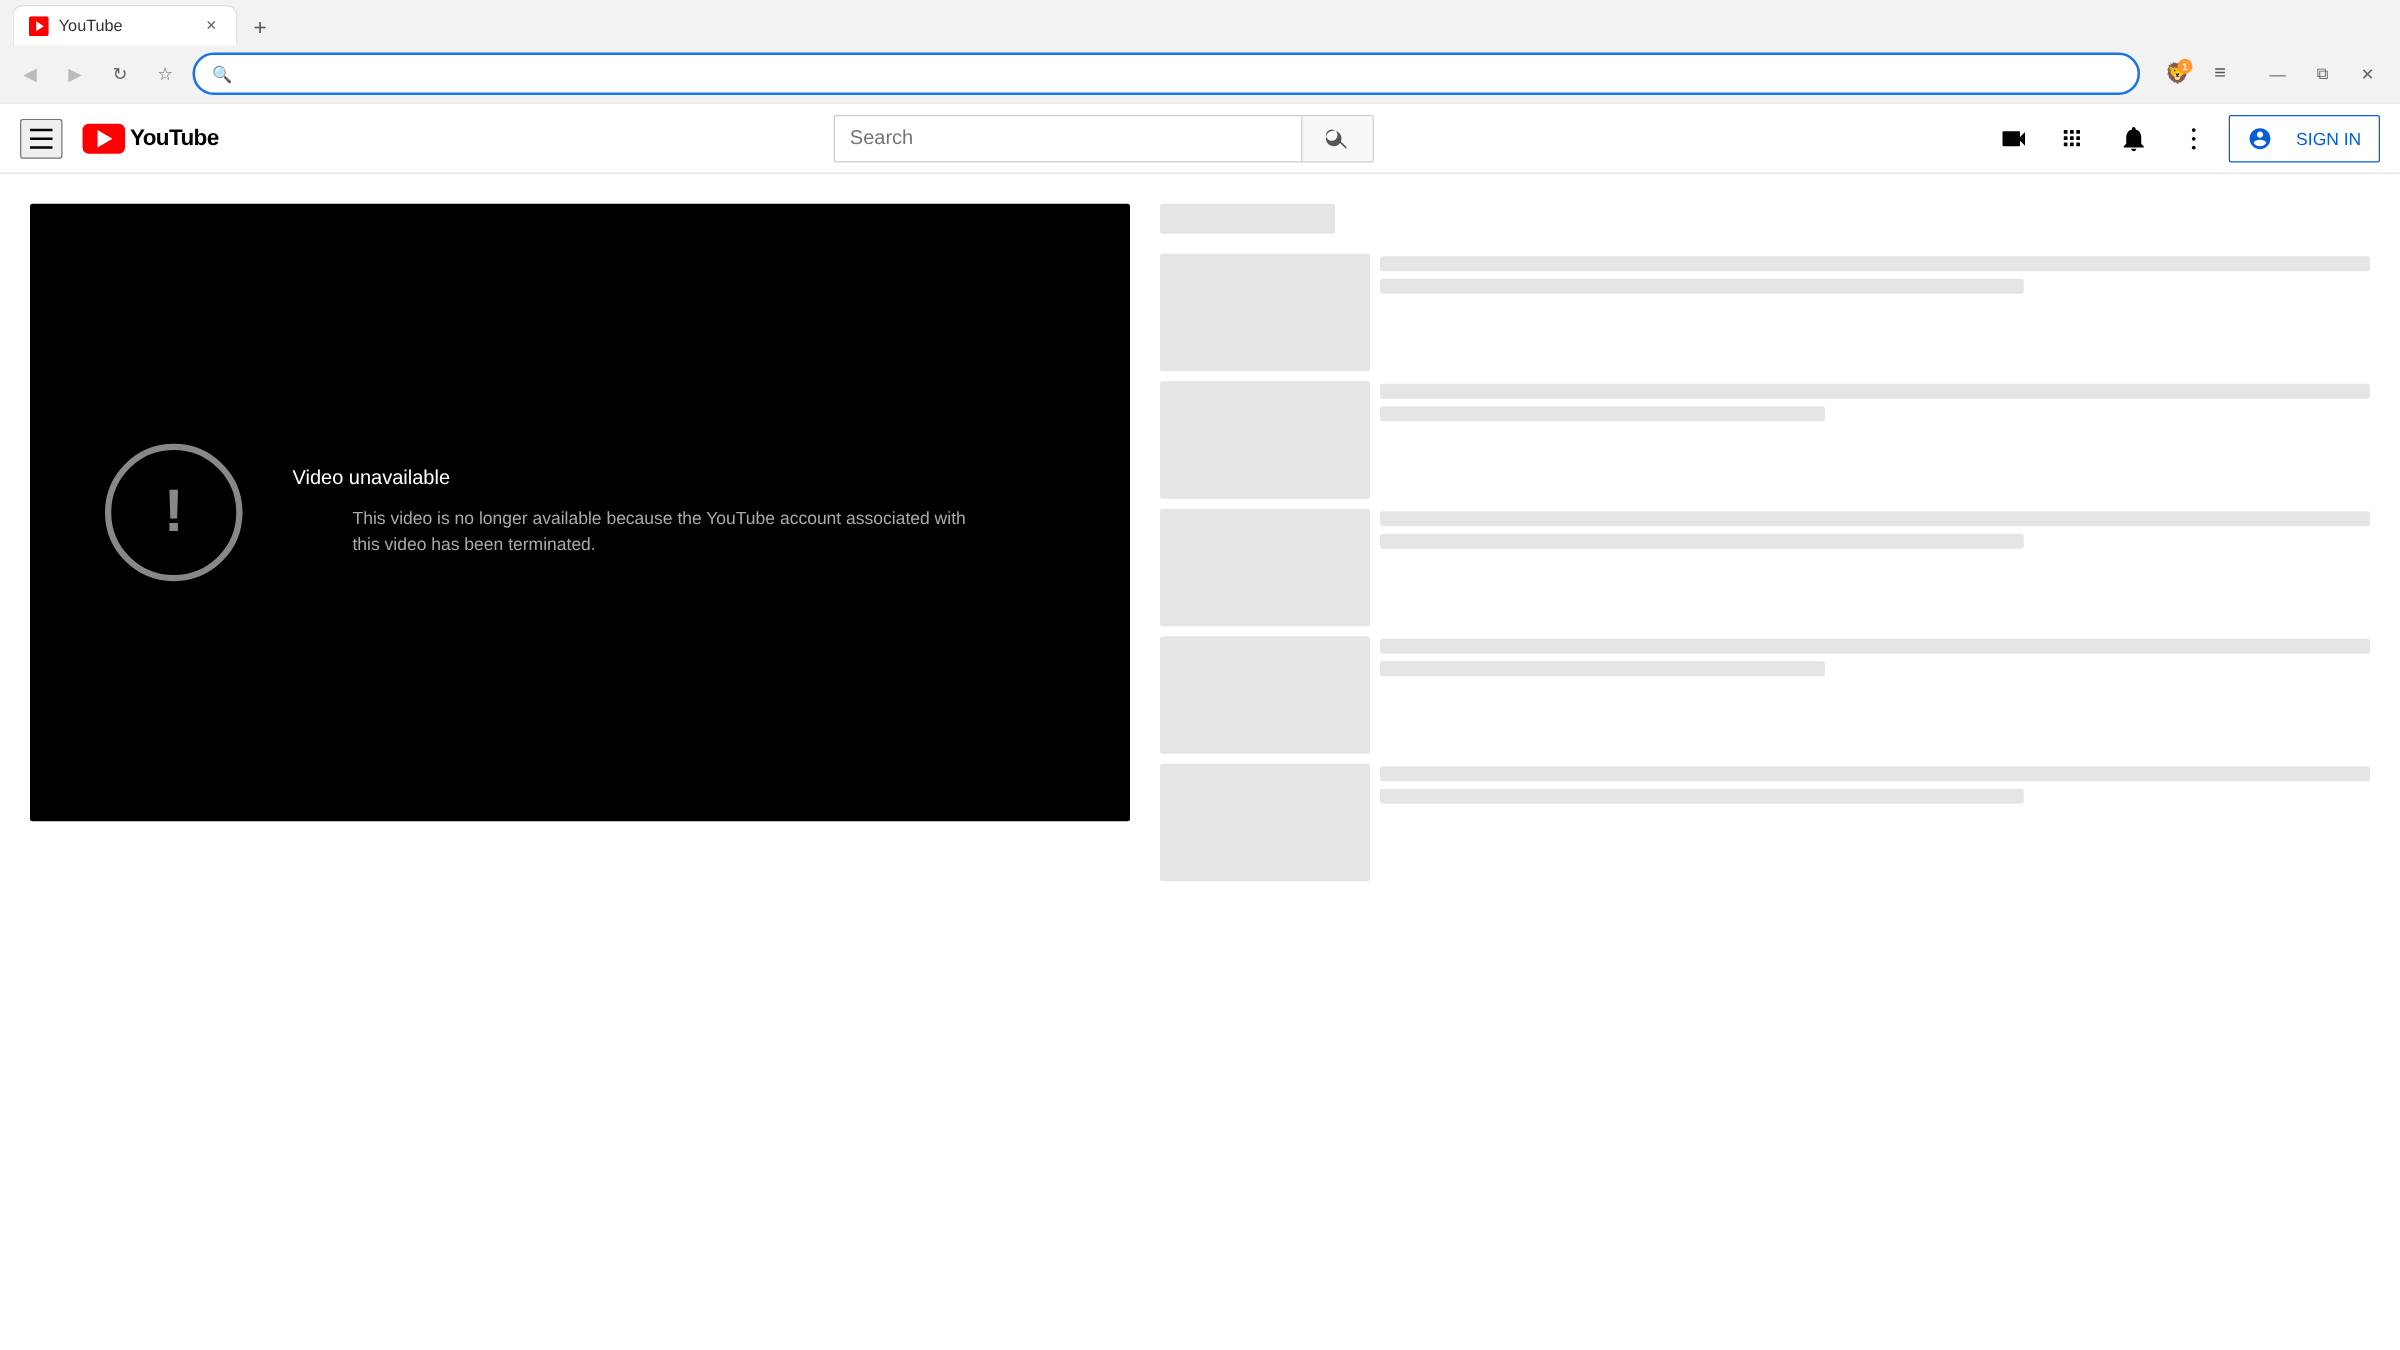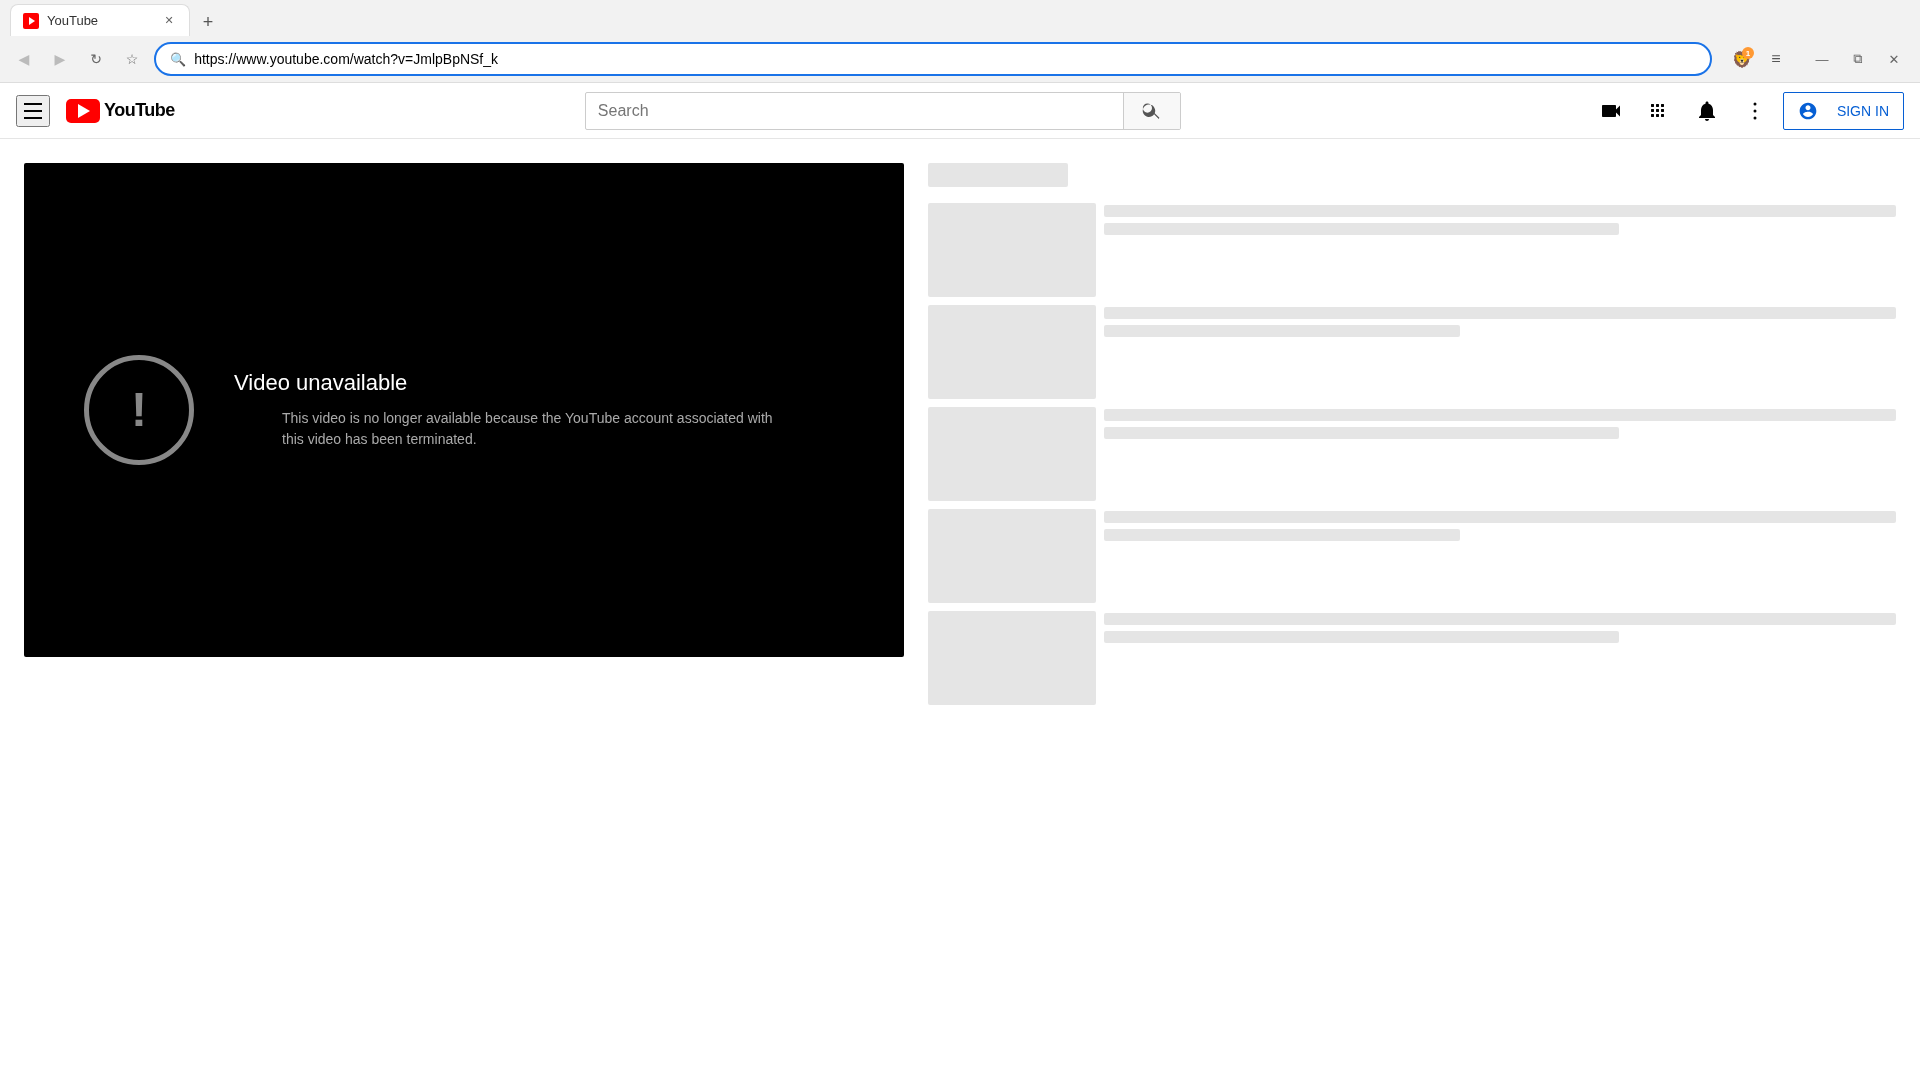--- a/index.html
+++ b/index.html
@@ -198,21 +198,21 @@
       align-items: center;
       justify-content: center;
       gap: 8px;
     }
     .yt-search-wrap {
       display: flex;
       align-items: center;
       border: 1px solid #ccc;
       border-radius: 2px;
       overflow: hidden;
-      width: 596px;
+      width: 432px;
     }
     .yt-search-input {
       flex: 1;
       padding: 8px 12px;
       font-size: 16px;
       border: none;
       outline: none;
       color: #030303;
     }
     .yt-search-btn {
@@ -286,21 +286,21 @@
       font-size: 48px;
       font-weight: 700;
       color: #888;
       line-height: 1;
     }
     .error-text-wrap {
       color: #fff;
       max-width: 560px;
     }
     .error-title {
-      font-size: 22px;
+      font-size: 16px;
       font-weight: 400;
       margin-bottom: 12px;
     }
     .error-desc {
       font-size: 14px;
       color: #aaa;
       line-height: 1.5;
       margin-left: 48px;
     }
 
@@ -364,21 +364,20 @@
   </div>
 
   <div class="browser-titlebar">
     <button class="browser-nav-btn disabled">◀</button>
     <button class="browser-nav-btn disabled">▶</button>
     <button class="browser-nav-btn">↻</button>
     <button class="browser-nav-btn">☆</button>
 
     <div class="browser-addressbar-wrap">
       <span class="search-icon-addr">🔍</span>
-      <input class="browser-address-text" type="text" value="https://www.youtube.com/watch?v=JmlpBpNSf_k" style="">
     </div>
 
     <div class="browser-right-icons">
       <button class="browser-icon-btn">
         <span>🦁</span>
         <span class="brave-badge">1</span>
       </button>
       <button class="browser-icon-btn">
         <span>≡</span>
       </button>

